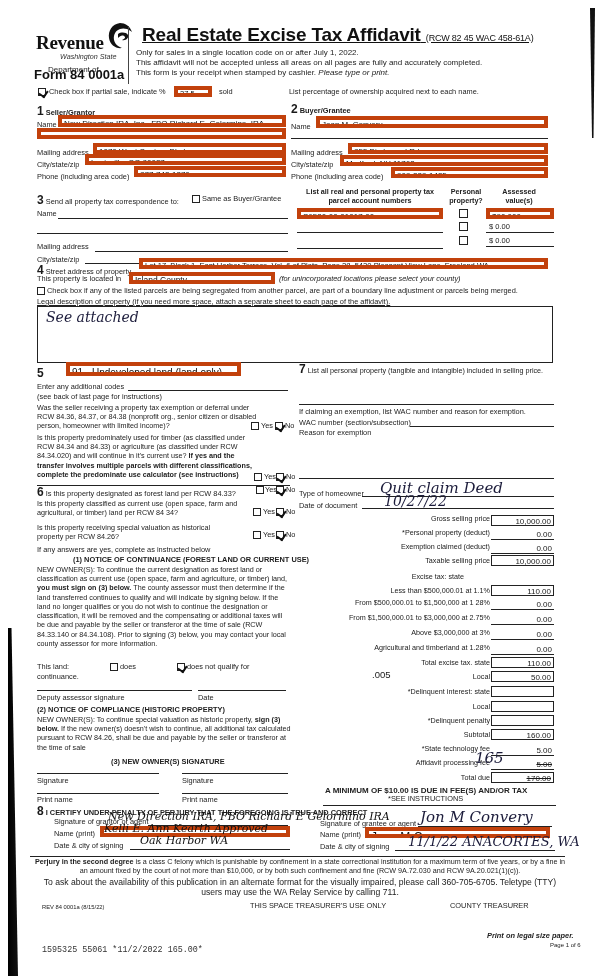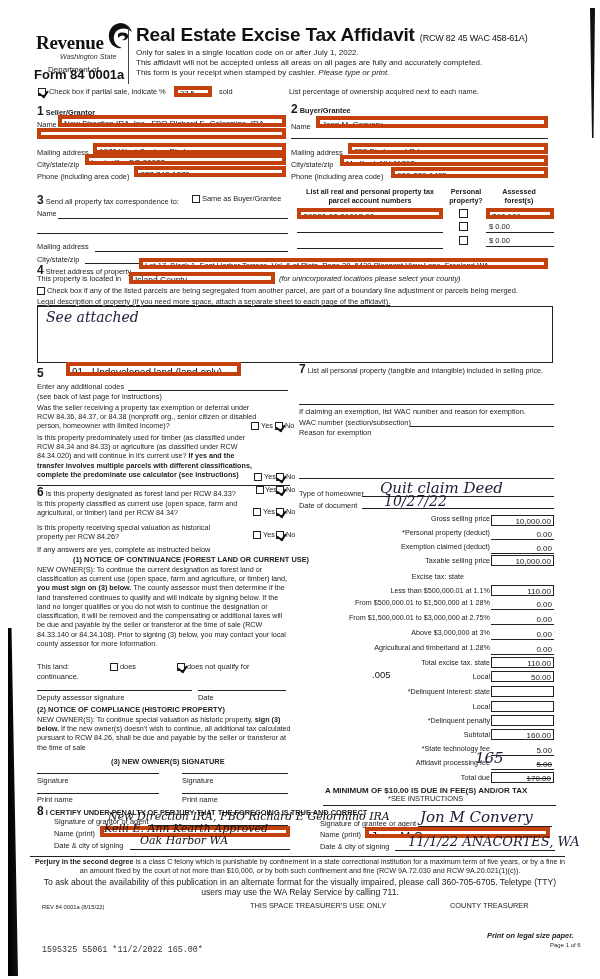--- a/index.html
+++ b/index.html
@@ -46,21 +46,21 @@
   <div class="logo-rev" style="position:absolute;left:0;top:9px;">Revenue</div>
   <div class="logo-wa" style="position:absolute;left:24px;top:29px;">Washington State</div>
   <svg style="position:absolute;left:71px;top:-2px;" width="26" height="28" viewBox="0 0 26 28">
     <path d="M13 1 C5 2 1 9 2 16 C3 23 9 27 15 26 C9 24 6 19 7 14 C8 8 14 5 20 7 C23 8 25 10 25 10 C23 4 18 1 13 1 Z" fill="#111"></path>
     <path d="M11 12 C14 10 19 10 21 13 C22 16 19 19 15 18 C18 17 19 15 17 14 C15 13 13 14 11 16 Z" fill="#111"></path>
   </svg>
 </div>
 <div class="abs form-no" style="left:34px;top:67px;">Form 84 0001a</div>
 <div class="abs" style="left:128px;top:26px;width:1px;height:58px;background:#444;"></div>
 
-<div class="abs title" style="left:136px;top:24px;white-space:nowrap;">
+<div class="abs title" style="left:142px;top:24px;white-space:nowrap;text-decoration:underline;">
   <span>Real Estate Excise Tax Affidavit</span>
   <span class="title-rcw">(RCW 82 45 WAC 458-61A)</span>
 </div>
 <div class="abs subtxt" style="left:136px;top:48px;white-space:nowrap;">Only for sales in a single location code on or after July 1, 2022.</div>
 <div class="abs subtxt" style="left:136px;top:58px;white-space:nowrap;">This affidavit will not be accepted unless all areas on all pages are fully and accurately completed.</div>
 <div class="abs subtxt" style="left:136px;top:68px;white-space:nowrap;">
   <span>This form is your receipt when stamped by cashier.</span>
   <i>Please type or print.</i>
 </div>
 
@@ -107,21 +107,21 @@
 <div class="lbl" style="left:37px;top:210px;">Name</div>
 <div class="uline" style="left:58px;top:218px;width:230px;"></div>
 <div class="uline" style="left:37px;top:233px;width:251px;"></div>
 <div class="lbl" style="left:37px;top:243px;">Mailing address</div>
 <div class="uline" style="left:95px;top:251px;width:193px;"></div>
 <div class="lbl" style="left:37px;top:256px;">City/state/zip</div>
 <div class="uline" style="left:85px;top:263px;width:203px;"></div>
 
 <div class="lbl b" style="left:300px;top:188px;width:140px;white-space:normal;text-align:center;font-size:7.2px;">List all real and personal property tax parcel account numbers</div>
 <div class="lbl b" style="left:446px;top:188px;width:40px;white-space:normal;text-align:center;font-size:7.2px;">Personal property?</div>
-<div class="lbl b" style="left:494px;top:188px;width:50px;white-space:normal;text-align:center;font-size:7.2px;">Assessed forest(s)</div>
+<div class="lbl b" style="left:494px;top:188px;width:50px;white-space:normal;text-align:center;font-size:7.2px;">Assessed value(s)</div>
 
 <div class="box" style="left:297px;top:208px;width:146px;height:11px;">S6530-00-01017-00</div>
 <div class="chk" style="left:459px;top:209px;width:9px;height:9px;"></div>
 <div class="box" style="left:486px;top:208px;width:68px;height:11px;">$90,000</div>
 
 <div class="uline" style="left:297px;top:232px;width:146px;"></div>
 <div class="chk" style="left:459px;top:222px;width:9px;height:9px;"></div>
 <div class="abs" style="left:486px;top:222px;width:68px;height:11px;border-bottom:1px solid #222;font-size:7.5px;padding-left:3px;">$ 0.00</div>
 
 <div class="uline" style="left:297px;top:248px;width:146px;"></div>

